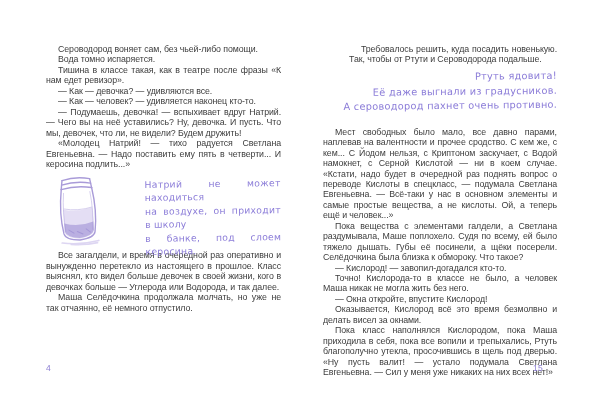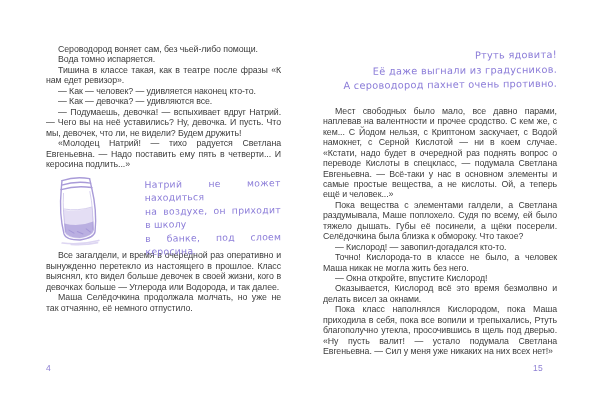--- a/index.html
+++ b/index.html
@@ -45,22 +45,22 @@
   .pagenum-left  { left:46px; }
   .pagenum-right { left:533px; }
 </style>
 </head>
 <body>
 
 <div class="col col-left">
   <p>Сероводород воняет сам, без чьей-либо помощи.</p>
   <p>Вода томно испаряется.</p>
   <p>Тишина в классе такая, как в театре после фразы «К нам едет ревизор».</p>
+  <p>— Как — девочка? — удивляются все.</p>
   <p>— Как — человек? — удивляется наконец кто-то.</p>
-  <p>— Как — девочка? — удивляются все.</p>
   <p>— Подумаешь, девочка! — вспыхивает вдруг Натрий. — Чего вы на неё уставились? Ну, девочка. И пусть. Что мы, девочек, что ли, не видели? Будем дружить!</p>
   <p>«Молодец Натрий! — тихо радуется Светлана Евгеньевна. — Надо поставить ему пять в четверти... И керосина подлить...»</p>
 
   <div class="illo">
     <div class="jar-wrap">
       <svg width="46" height="72" viewBox="0 0 66 104">
         <g fill="none" stroke="#9a8ad2" stroke-width="2" stroke-linecap="round" opacity="0.85">
           <path d="M13 8 Q33 3 53 8"></path>
           <path d="M12 14.5 Q33 9.5 54 14.5"></path>
           <path d="M11 21 Q33 16 55 21"></path>
@@ -91,20 +91,21 @@
       <div>на воздухе, он приходит в школу</div>
       <div>в банке, под слоем керосина.</div>
     </div>
   </div>
 
   <p>Все загалдели, и время в очередной раз оперативно и вынужденно перетекло из настоящего в прошлое. Класс выяснял, кто видел больше девочек в своей жизни, кого в девочках больше — Углерода или Водорода, и так далее.</p>
   <p>Маша Селёдочкина продолжала молчать, но уже не так отчаянно, её немного отпустило.</p>
 </div>
 
 <div class="col col-right">
+  <p class="open-para">Требовалось решить, куда посадить новенькую. Так, чтобы от Ртути и Сероводорода подальше.</p>
 
   <div class="note-right hand">
     <div>Ртуть ядовита!</div>
     <div>Её даже выгнали из градусников.</div>
     <div>А сероводород пахнет очень противно.</div>
   </div>
 
   <p>Мест свободных было мало, все давно парами, наплевав на валентности и прочее сродство. С кем же, с кем... С Йодом нельзя, с Криптоном заскучает, с Водой намокнет, с Серной Кислотой — ни в коем случае. «Кстати, надо будет в очередной раз поднять вопрос о переводе Кислоты в спецкласс, — подумала Светлана Евгеньевна. — Всё-таки у нас в основном элементы и самые простые вещества, а не кислоты. Ой, а теперь ещё и человек...»</p>
   <p>Пока вещества с элементами галдели, а Светлана раздумывала, Маше поплохело. Судя по всему, ей было тяжело дышать. Губы её посинели, а щёки посерели. Селёдочкина была близка к обмороку. Что такое?</p>
   <p>— Кислород! — завопил-догадался кто-то.</p>

